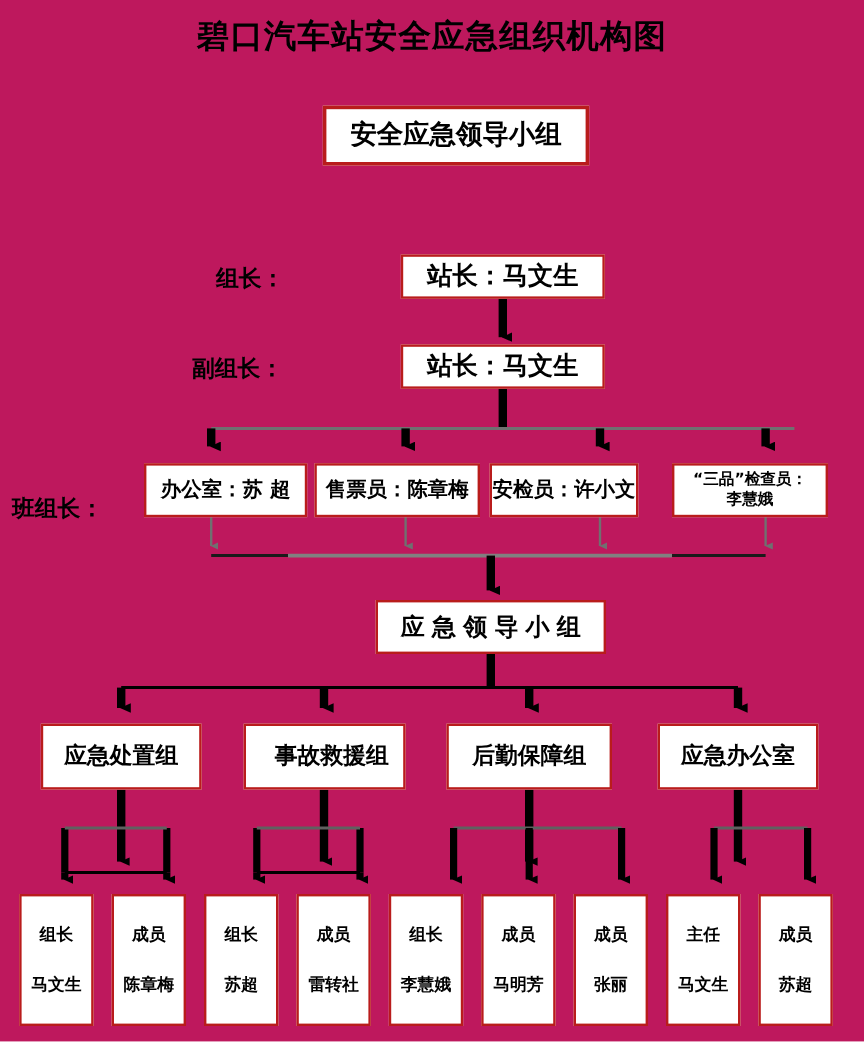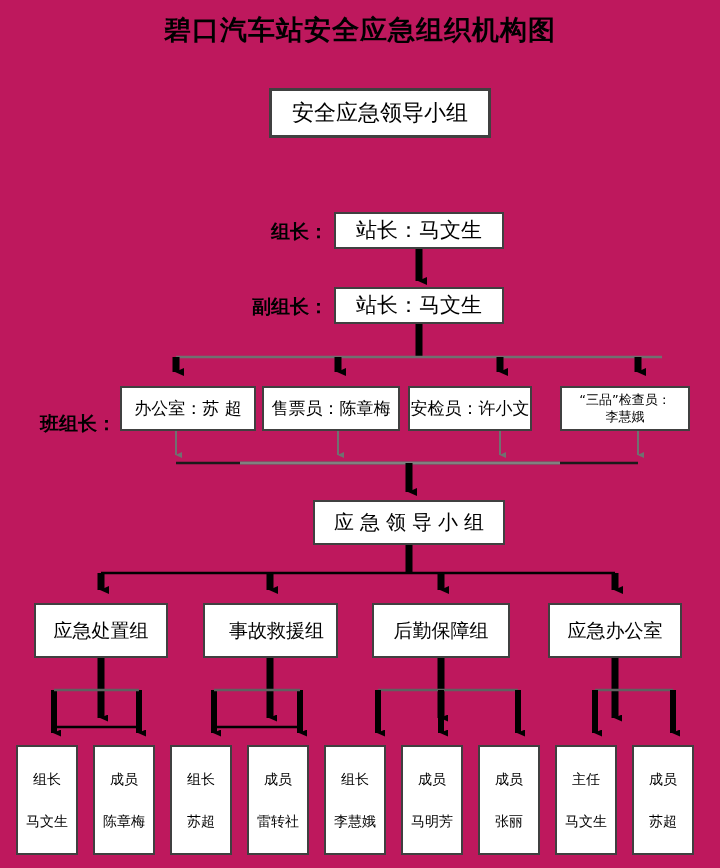--- a/index.html
+++ b/index.html
@@ -20,27 +20,27 @@
     left: 0;
     top: 0;
     width: 720px;
     height: 868px;
     pointer-events: none;
   }
   .node {
     position: absolute;
     box-sizing: border-box;
     background: #ffffff;
-    border: 2px solid #404040;
+    border: 2px solid #b91c1c;
     display: flex;
     flex-direction: column;
     align-items: center;
     justify-content: center;
     color: #000000;
-    font-weight: normal;
+    font-weight: bold;
     text-align: center;
     line-height: 1.15;
     z-index: 2;
   }
   .title {
     position: absolute;
     left: 0;
     top: 12px;
     width: 720px;
     text-align: center;
@@ -55,21 +55,21 @@
     width: 222px;
     height: 50px;
     border-width: 3px;
     font-size: 22px;
   }
   .rank-label {
     position: absolute;
     font-size: 19px;
     font-weight: bold;
     color: #000000;
-    text-align: right;
+    text-align: left;
     z-index: 2;
   }
   .lbl-leader  { left: 180px; top: 219px; width: 148px; }
   .lbl-deputy  { left: 160px; top: 294px; width: 168px; }
   .lbl-team    { left: 10px;  top: 411px; width: 106px; }
 
   .lead-box {
     left: 334px;
     top: 212px;
     width: 170px;

